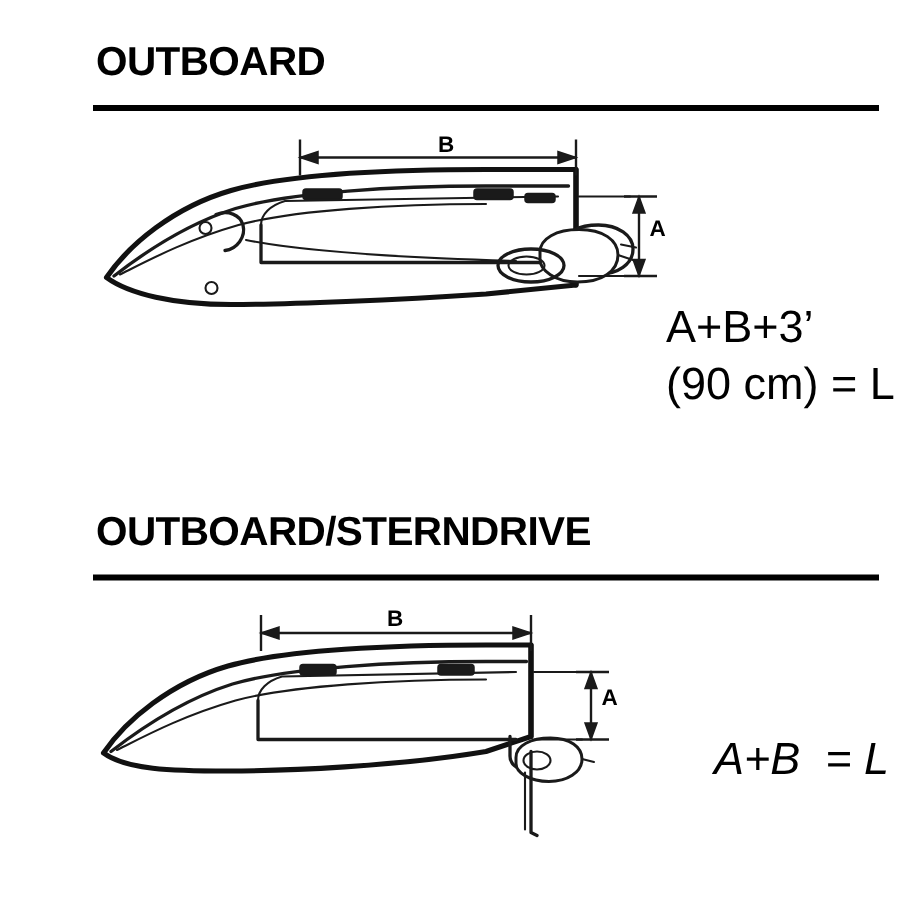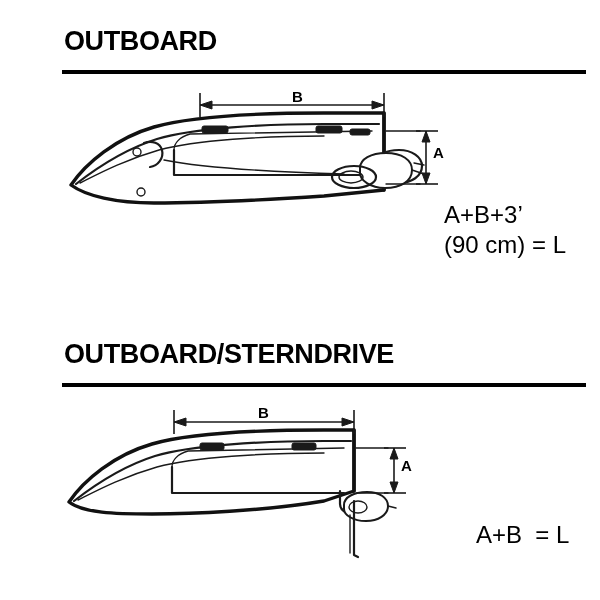--- a/index.html
+++ b/index.html
@@ -45,26 +45,26 @@
     left: 38px;
     width: 524px;
     height: 4px;
     background: #000;
   }
   #rule-outboard { top: 70px; }
   #rule-inboard  { top: 78px; }
 
   .formula {
     position: absolute;
-    font-size: 24px;
+    font-size: 30px;
     line-height: 1.25;
     white-space: pre;
   }
   #formula-outboard { left: 420px; top: 200px; }
-  #formula-inboard  { left: 452px; top: 520px; }
+  #formula-inboard  { left: 452px; top: 488px; font-style: italic; }
 
   .dim-label {
     position: absolute;
     font-size: 15px;
     font-weight: bold;
     line-height: 1;
   }
 
   svg { display: block; position: absolute; left: 0; top: 0; }
   .ln  { fill: none; stroke: #1a1a1a; stroke-width: 2.2; stroke-linecap: round; stroke-linejoin: round; }

